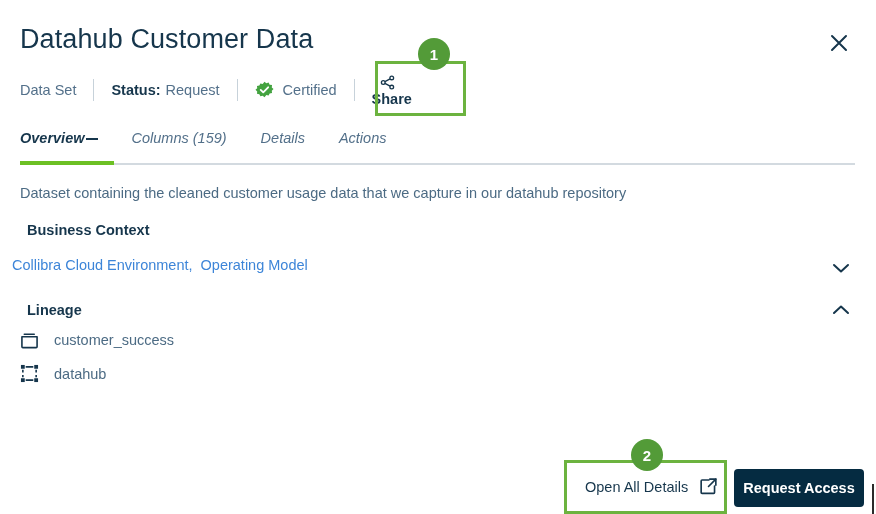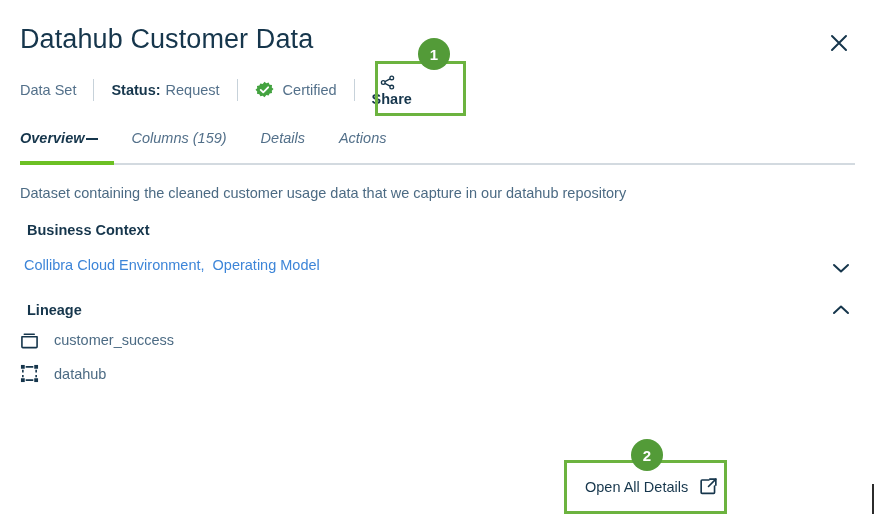--- a/index.html
+++ b/index.html
@@ -181,21 +181,21 @@
     font-size: 14.5px;
     font-weight: bold;
     color: #16364c;
     margin-left: 7px;
   }
   #bc-title { top: 222px; }
   #ln-title { top: 302px; }
 
   .bc-links {
     position: absolute;
-    left: 24px;
+    left: 12px;
     top: 257px;
     font-size: 14.5px;
   }
   .bc-link {
     color: #3d85d8;
     cursor: pointer;
     text-decoration: none;
   }
 
   .chev {
@@ -389,15 +389,16 @@
     <span>Open All Details</span>
     <span class="ext-icon">
       <svg width="19" height="19" viewBox="0 0 22 22" aria-hidden="true">
         <path d="M11.5 3.5 H3.5 A1 1 0 0 0 2.5 4.5 V18 A1 1 0 0 0 3.5 19 H17 A1 1 0 0 0 18 18 V10.5" fill="none" stroke="#16364c" stroke-width="1.9" stroke-linecap="round" stroke-linejoin="round"></path>
         <path d="M12.5 2.5 H19.5 V9.5" fill="none" stroke="#16364c" stroke-width="1.9" stroke-linecap="round" stroke-linejoin="round"></path>
         <path d="M19.5 2.5 L11 11" fill="none" stroke="#16364c" stroke-width="1.9" stroke-linecap="round"></path>
       </svg>
     </span>
   </div>
 
+  <button class="request-btn">Request Access</button>
 
   <div class="edge-line"></div>
 </div>
 
 </body></html>

